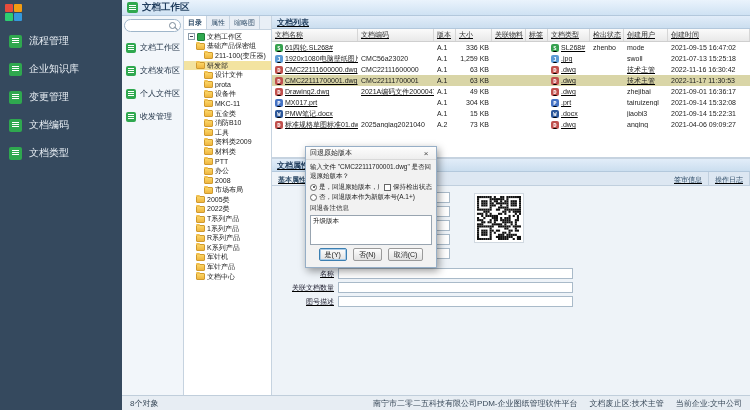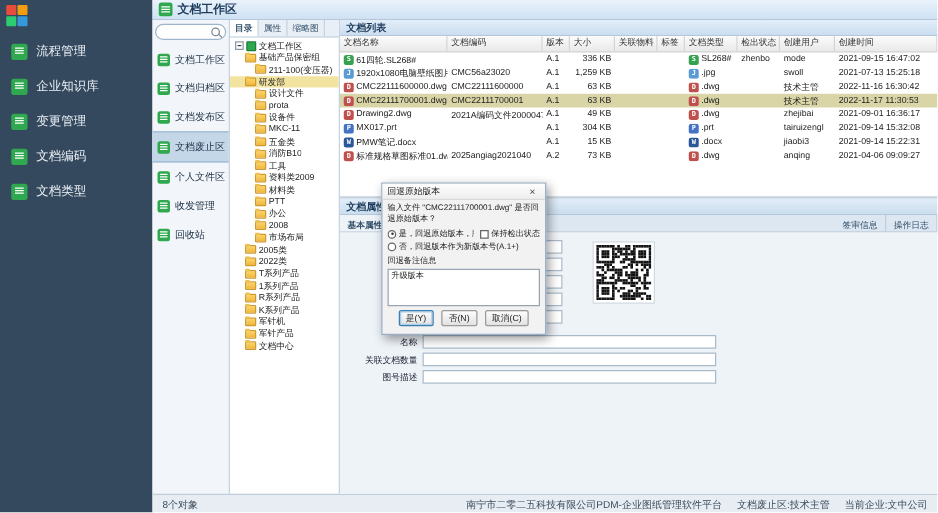--- a/index.html
+++ b/index.html
@@ -71,21 +71,21 @@
   .nicon { width: 9px; height: 7px; background: linear-gradient(#fbd566, #f0b63f);
     border: 1px solid #cf9a2f; border-radius: 1px; position: relative; flex: none; }
   .nicon::before { content: ""; position: absolute; top: -2px; left: -1px; width: 4px;
     height: 2px; background: #f0c050; border-radius: 1px 1px 0 0; }
   .tree-node.is-root .nicon { width: 8px; height: 8px; background: var(--accent-green, #2fa84f);
     border-color: #1e7d37; }
   .tree-node.is-root .nicon::before { display: none; }
   .tree-label { overflow: hidden; }
 
   
-  .docarea { flex: 1; min-width: 0; display: flex; flex-direction: column; }
+  .docarea { flex: 1; min-width: 0; display: flex; flex-direction: column; text-decoration: underline; }
   .panel-header { height: 13px; flex: none; background: linear-gradient(#e2edf9, #cbdeef);
     border-bottom: 1px solid #b3c8dc; display: flex; align-items: center; padding: 0 5px;
     font-size: 8px; font-weight: bold; color: #1f3c5c; }
   .doclist-body { height: 130px; flex: none; display: flex; flex-direction: column;
     background: #fff; border-bottom: 2px solid #c6d3e0; }
   .thead { height: 13px; flex: none; display: flex; background: linear-gradient(#fbfbfb, #e9e9e9);
     border-bottom: 1px solid #cfcfcf; font-size: 7px; color: #333; }
   .th { flex: none; border-right: 1px solid #d6d6d6; padding: 0 3px; line-height: 12px;
     overflow: hidden; white-space: nowrap; }
   .tbody { flex: 1; overflow: hidden; font-size: 7px; }
@@ -211,50 +211,38 @@
       <div class="navstrip">
         <div class="search">
           <span class="mag"></span>
         </div>
 
           <div class="nav-item">
             <span class="gicon s10"></span>
             <span>文档工作区</span>
           </div>
 
-          <div class="nav-item">
-            <span class="gicon s10"></span>
-            <span>文档归档区</span>
-          </div>
 
           <div class="nav-item">
             <span class="gicon s10"></span>
             <span>文档发布区</span>
           </div>
 
-          <div class="nav-item selected">
-            <span class="gicon s10"></span>
-            <span>文档废止区</span>
-          </div>
 
           <div class="nav-item">
             <span class="gicon s10"></span>
             <span>个人文件区</span>
           </div>
 
 
           <div class="nav-item">
             <span class="gicon s10"></span>
             <span>收发管理</span>
           </div>
 
-          <div class="nav-item">
-            <span class="gicon s10"></span>
-            <span>回收站</span>
-          </div>
 
       </div>
 
       <div class="treepanel">
         <div class="tree-tabs">
 
             <div class="tree-tab active">
               <span>目录</span>
             </div>
 

